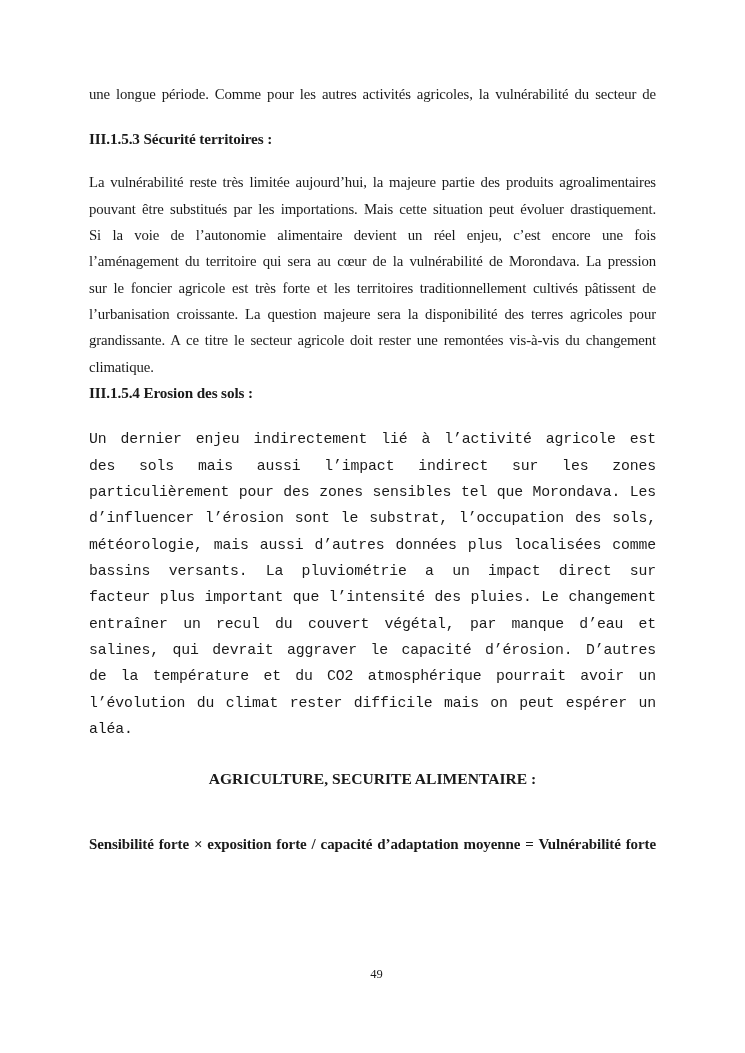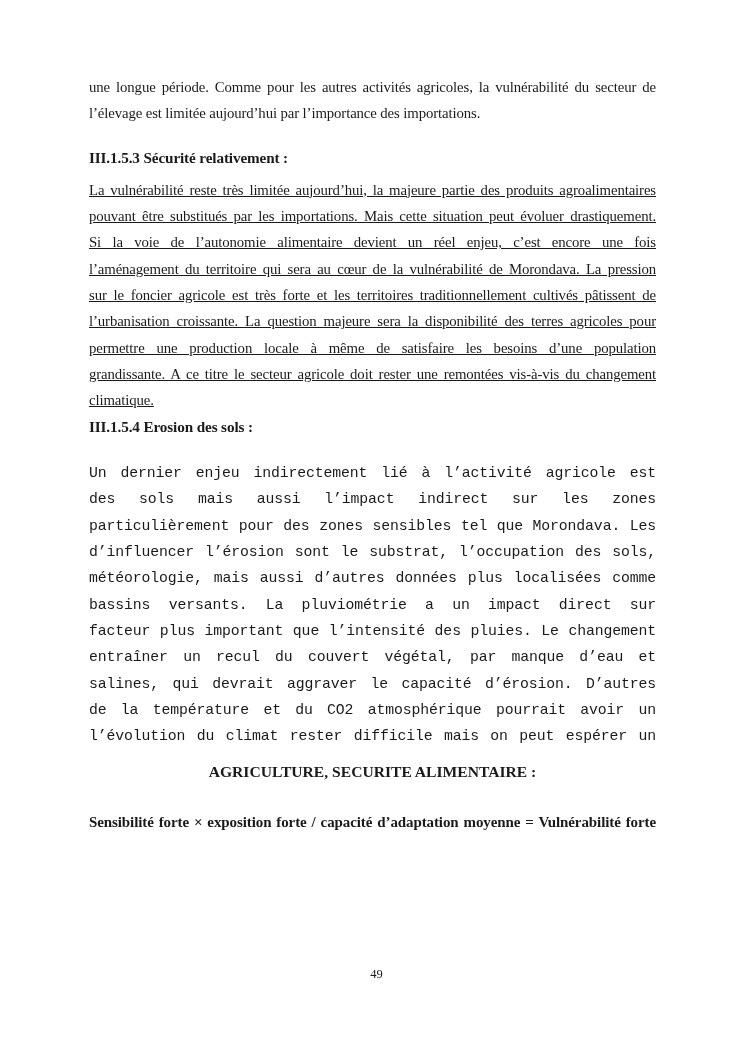--- a/index.html
+++ b/index.html
@@ -8,21 +8,21 @@
     width: 745px;
     height: 1053px;
     background: #ffffff;
     overflow: hidden;
     font-family: "Liberation Serif", "DejaVu Serif", serif;
     color: #1a1a1a;
   }
   .content {
     position: absolute;
     left: 89px;
-    top: 74px;
+    top: 81px;
     width: 567px;
     font-size: 14.8px;
     line-height: 26.35px;
     letter-spacing: -0.12px;
   }
   .para { margin: 0; }
   .tline {
     height: 26.35px;
     overflow: hidden;
     text-align: justify;
@@ -32,34 +32,34 @@
     text-align-last: left;
   }
   .heading {
     font-weight: bold;
     font-size: 15.2px;
     height: 26.35px;
     overflow: hidden;
     text-align: left;
   }
   .mt-h1 { margin-top: 18.5px; }
-  .mt-p1 { margin-top: 5px; text-decoration: underline; }
+  .mt-p1 { margin-top: 17px; }
   .mt-h2 { }
   .mt-p2 { margin-top: 20px; font-family: Liberation Mono, monospace; }
   .heading-centered {
-    margin-top: 9px;
+    margin-top: 24px;
     font-weight: bold;
     font-size: 15.6px;
     height: 26.35px;
     overflow: hidden;
     text-align: center;
     letter-spacing: 0;
   }
   .formula {
-    margin-top: 24px;
+    margin-top: 38px;
     font-weight: bold;
     font-size: 15px;
     height: 26.35px;
     overflow: hidden;
     text-align: justify;
     text-align-last: justify;
     letter-spacing: -0.1px;
   }
   .page-number {
     position: absolute;
@@ -72,51 +72,50 @@
   }
 </style>
 </head>
 <body>
 
 <div class="page">
   <div class="content">
 
     <div class="para">
         <div class="tline">une longue période. Comme pour les autres activités agricoles, la vulnérabilité du secteur de</div>
-        <div class="tline last">l’élevage est limitée aujourd’hui par l’importance des importations.</div>
       </div>
 
-    <div class="heading mt-h1">III.1.5.3 Sécurité relativement :</div>
+    <div class="heading mt-h1">III.1.5.3 Sécurité territoires :</div>
 
     <div class="para mt-p1">
         <div class="tline">La vulnérabilité reste très limitée aujourd’hui, la majeure partie des produits agroalimentaires</div>
         <div class="tline">pouvant être substitués par les importations. Mais cette situation peut évoluer drastiquement.</div>
         <div class="tline">Si la voie de l’autonomie alimentaire devient un réel enjeu, c’est encore une fois</div>
         <div class="tline">l’aménagement du territoire qui sera au cœur de la vulnérabilité de Morondava. La pression</div>
         <div class="tline">sur le foncier agricole est très forte et les territoires traditionnellement cultivés pâtissent de</div>
         <div class="tline">l’urbanisation croissante. La question majeure sera la disponibilité des terres agricoles pour</div>
-        <div class="tline">permettre une production locale à même de satisfaire les besoins d’une population</div>
         <div class="tline">grandissante. A ce titre le secteur agricole doit rester une remontées vis-à-vis du changement</div>
         <div class="tline last">climatique.</div>
       </div>
 
     <div class="heading mt-h2">III.1.5.4 Erosion des sols :</div>
 
     <div class="para mt-p2">
         <div class="tline">Un dernier enjeu indirectement lié à l’activité agricole est l’érosion. L’enjeu est la protection</div>
         <div class="tline">des sols mais aussi l’impact indirect sur les zones d’atterrissement. C’est le cas plus</div>
         <div class="tline">particulièrement pour des zones sensibles tel que Morondava. Les facteurs susceptibles</div>
         <div class="tline">d’influencer l’érosion sont le substrat, l’occupation des sols, la géomorphologie, la</div>
         <div class="tline">météorologie, mais aussi d’autres données plus localisées comme les limites sensibles de</div>
         <div class="tline">bassins versants. La pluviométrie a un impact direct sur l’érosion, la quantité d’eau étant un</div>
         <div class="tline">facteur plus important que l’intensité des pluies. Le changement climatique devrait en outre</div>
         <div class="tline">entraîner un recul du couvert végétal, par manque d’eau et localement des remontées d’eaux</div>
         <div class="tline">salines, qui devrait aggraver le capacité d’érosion. D’autres aspects comme l’augmentation</div>
         <div class="tline">de la température et du CO2 atmosphérique pourrait avoir un effet inverse. L’influence de</div>
         <div class="tline">l’évolution du climat rester difficile mais on peut espérer un impact relativement limité sur cet</div>
+        <div class="tline last">aléa.</div>
       </div>
 
     <div class="heading-centered">AGRICULTURE, SECURITE ALIMENTAIRE :</div>
 
     <div class="formula">Sensibilité forte × exposition forte / capacité d’adaptation moyenne = Vulnérabilité forte</div>
 
   </div>
 
   <div class="page-number">49</div>
 </div>

